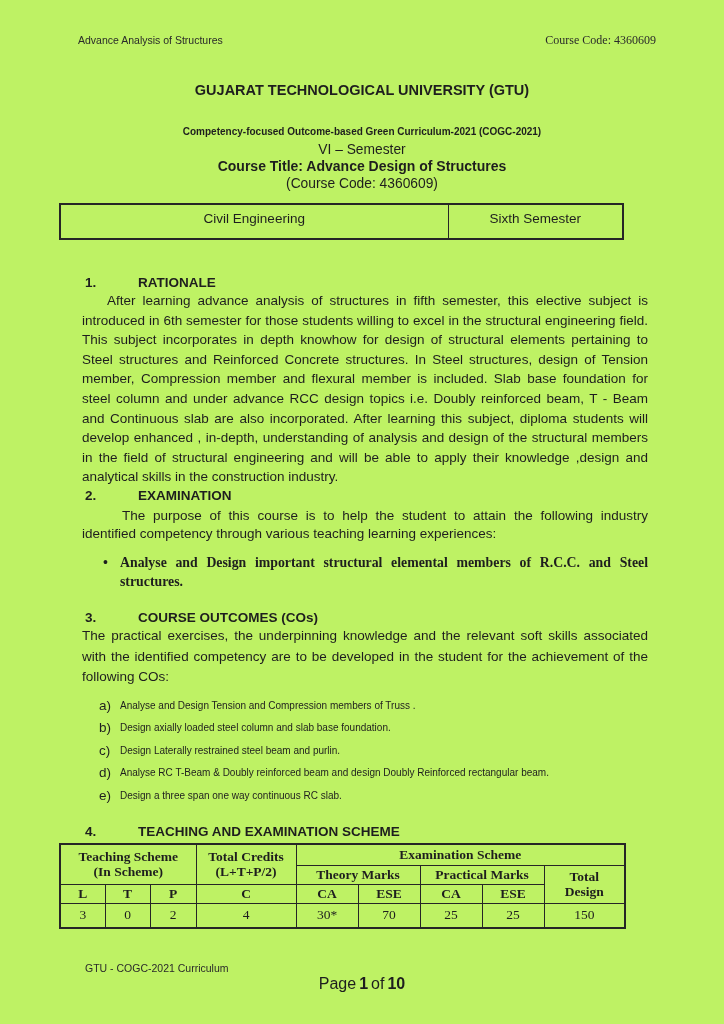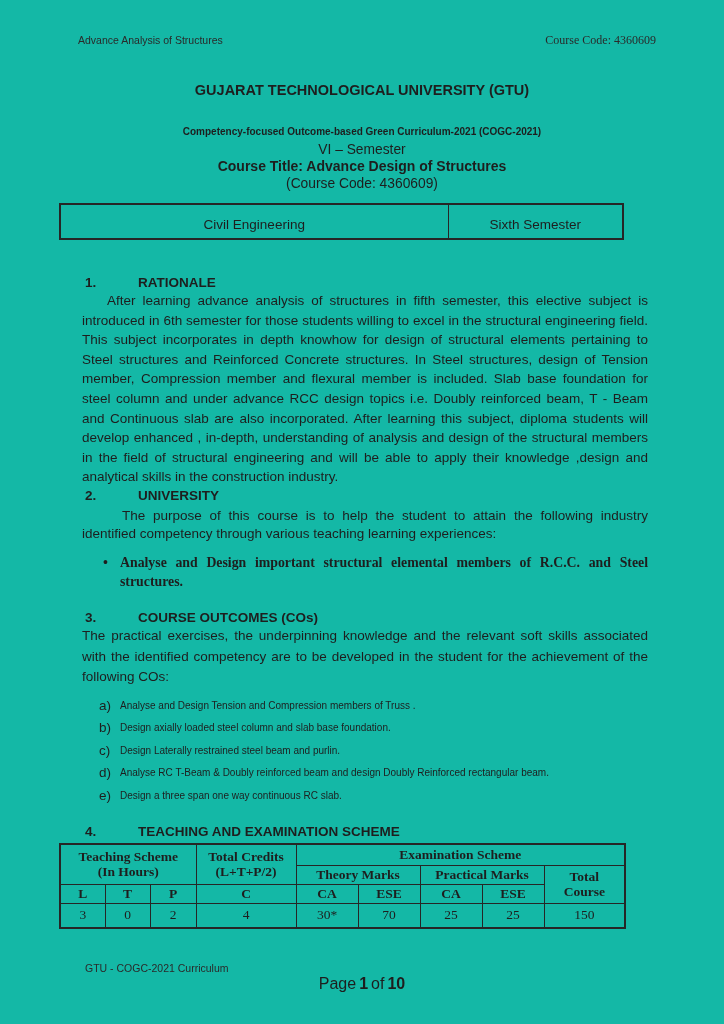--- a/index.html
+++ b/index.html
@@ -1,20 +1,20 @@
 <!DOCTYPE html>
 <html><head>
 <meta charset="utf-8">
 <style>
   * { margin: 0; padding: 0; box-sizing: border-box; }
   html, body { background: #ffffff; }
   .page {
     position: relative;
     width: 724px; height: 1024px;
-    background: #14b8a6;
+    background: #bef264;
     color: #1e1e1e;
     font-family: "Liberation Sans", sans-serif;
     overflow: hidden;
   }
   
   .running-header {
     position: absolute; top: 33px; left: 78px; right: 68px;
     display: flex; justify-content: space-between; align-items: baseline;
   }
   .rh-left { font-size: 10.5px; color: #2a2a2a; }
@@ -28,21 +28,21 @@
   .t4 { font-size: 14px;   font-weight: 700; line-height: 17px; }
   .t5 { font-size: 13.8px; line-height: 17px; }
 
   
   table { border-collapse: collapse; table-layout: fixed; }
   .doc-table { border: 2px solid #262626; }
   .doc-table td { border: 1.5px solid #262626; text-align: center; font-size: 13.5px; }
 
   .offer-table { position: absolute; top: 203px; left: 59px; width: 563px; }
   .offer-table .hdr td { font-weight: 700; height: 22px; vertical-align: middle; }
-  .offer-table .val td { height: 35px; vertical-align: top; padding-top: 12px; }
+  .offer-table .val td { height: 35px; vertical-align: top; padding-top: 6px; }
 
   
   .section { position: absolute; left: 82px; width: 566px; }
   .sec-heading { font-size: 13.5px; font-weight: 700; line-height: 17px; padding-left: 3px; }
   .sec-num { display: inline-block; width: 53px; }
   .para { font-size: 13.5px; line-height: 19.6px; text-align: justify; }
   .indent25 { text-indent: 25px; }
   .indent40 { text-indent: 40px; }
   .sec2-para { line-height: 18px; margin-top: 3px; }
   .sec3-para { line-height: 20.6px; }
@@ -111,21 +111,21 @@
 
   <div class="section" style="top:274px">
     <div class="sec-heading">
       <span class="sec-num">1.</span><span>RATIONALE</span>
     </div>
     <div class="para indent25">After learning advance analysis of structures in fifth semester, this elective subject is introduced in 6th semester for those students willing to excel in the structural engineering field. This subject incorporates in depth knowhow for design of structural elements pertaining to Steel structures and Reinforced Concrete structures. In Steel structures, design of Tension member, Compression member and flexural member is included. Slab base foundation for steel column and under advance RCC design topics i.e. Doubly reinforced beam, T - Beam and Continuous slab are also incorporated. After learning this subject, diploma students will develop enhanced , in-depth, understanding of analysis and design of the structural members in the field of structural engineering and will be able to apply their knowledge ,design and analytical skills in the construction industry.</div>
   </div>
 
   <div class="section" style="top:487px">
     <div class="sec-heading">
-      <span class="sec-num">2.</span><span>UNIVERSITY</span>
+      <span class="sec-num">2.</span><span>EXAMINATION</span>
     </div>
     <div class="para indent40 sec2-para">The purpose of this course is to help the student to attain the following industry identified competency through various teaching learning experiences:</div>
     <div class="bullet-row">
       <span class="bullet-marker">•</span>
       <span class="bullet-text">Analyse and Design important structural  elemental members of R.C.C. and Steel structures.</span>
     </div>
   </div>
 
   <div class="section" style="top:609px">
     <div class="sec-heading">
@@ -169,34 +169,34 @@
       <col style="width:62px">
         <col style="width:62px">
         <col style="width:62px">
         <col style="width:62px">
       <col style="width:81px">
     </colgroup>
     <tbody>
         <tr class="r1">
       <td class="b" colspan="3" rowspan="2">
         <div>Teaching Scheme</div>
-        <div>(In Hours)</div>
+        <div>(In Scheme)</div>
       </td>
       <td class="b" rowspan="2">
         <div>Total Credits</div>
         <div>(L+T+P/2)</div>
       </td>
       <td class="b" colspan="5">Examination Scheme</td>
     </tr>
     <tr class="r2">
       <td class="b" colspan="2">Theory Marks</td>
       <td class="b" colspan="2">Practical Marks</td>
       <td class="b" rowspan="2">
         <div>Total</div>
-        <div>Course</div>
+        <div>Design</div>
       </td>
     </tr>
     <tr class="r3">
       <td class="b">L</td>
       <td class="b">T</td>
       <td class="b">P</td>
       <td class="b">C</td>
       <td class="b">CA</td>
       <td class="b">ESE</td>
       <td class="b">CA</td>

